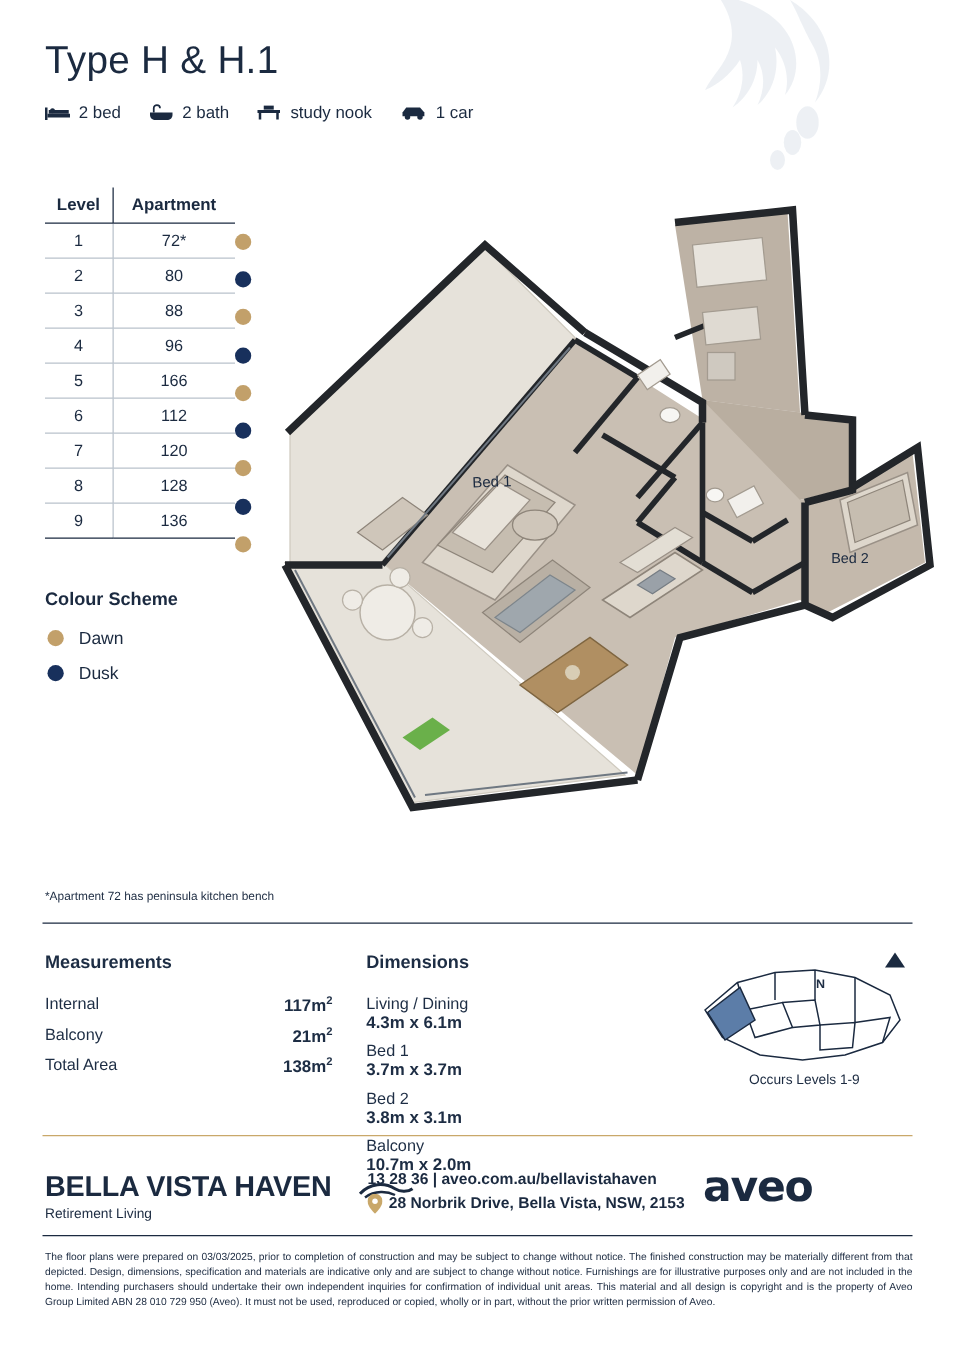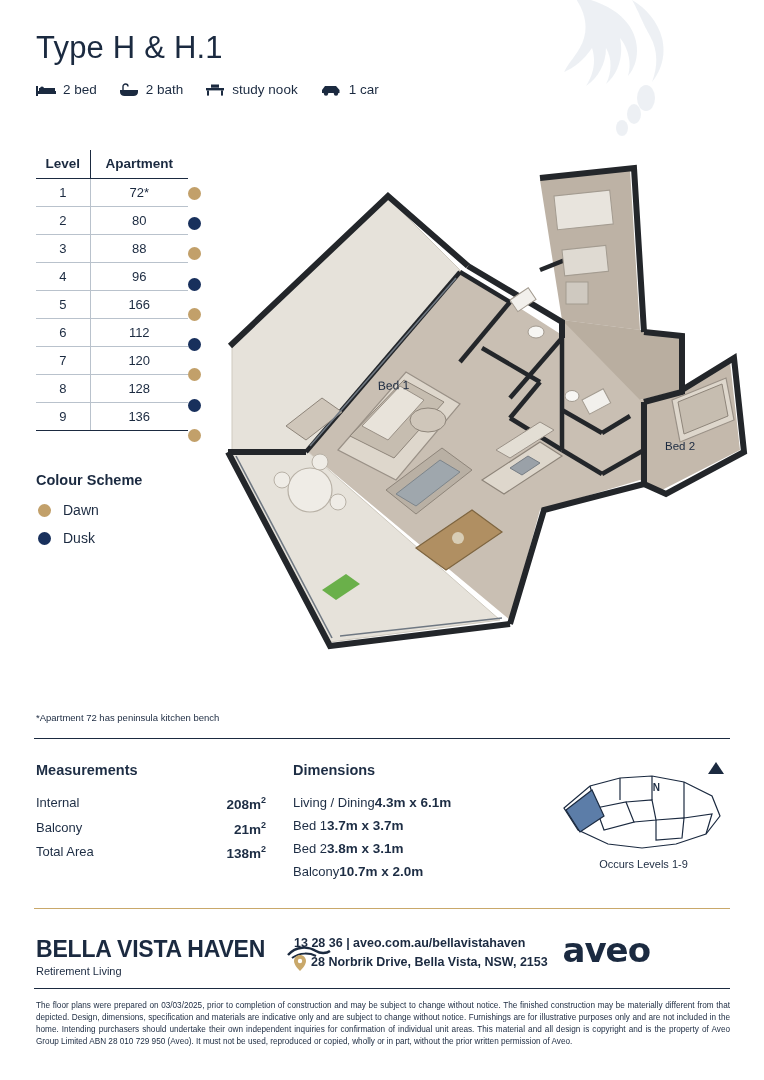--- a/index.html
+++ b/index.html
@@ -119,21 +119,21 @@
   .meas-list { position: absolute; left: 36px; top: 791px; width: 230px; font-size: 13px; }
   .meas-row { display:flex; justify-content:space-between; padding: 4px 0; }
   .meas-row .val { font-weight: 700; font-size: 13.5px; }
   .meas-row .val sup { font-size: 9px; }
 
   .dim-title {
     position: absolute; left: 293px; top: 762px;
     font-size: 14.5px; font-weight: 700;
   }
   .dim-list { position: absolute; left: 293px; top: 791px; width: 240px; font-size: 13px; }
-  .dim-row { display:flex; justify-content:flex-start; padding: 4px 0; }
+  .dim-row { display:flex; justify-content:center; padding: 4px 0; flex-direction: column; }
   .dim-row .val { font-weight: 700; font-size: 13.5px; }
 
   
   .keyplan { position: absolute; left: 556px; top: 760px; width: 175px; height: 110px; }
   .keyplan-caption {
     position: absolute; left: 556px; top: 858px; width: 175px;
     text-align: center; font-size: 11px; color:#1b2a40;
   }
   .north-label {
     position:absolute; right: 24px; top: 782px; font-size: 10px; font-weight:600;
@@ -407,21 +407,21 @@
   </div>
 
   <div class="note">*Apartment 72 has peninsula kitchen bench</div>
 
   <div class="divider-top"></div>
 
   <div class="meas-title">Measurements</div>
   <div class="meas-list">
     <div class="meas-row">
       <span>Internal</span>
-      <span class="val"><span>208m</span><sup>2</sup></span>
+      <span class="val"><span>117m</span><sup>2</sup></span>
     </div>
     <div class="meas-row">
       <span>Balcony</span>
       <span class="val"><span>21m</span><sup>2</sup></span>
     </div>
     <div class="meas-row">
       <span>Total Area</span>
       <span class="val"><span>138m</span><sup>2</sup></span>
     </div>
   </div>

